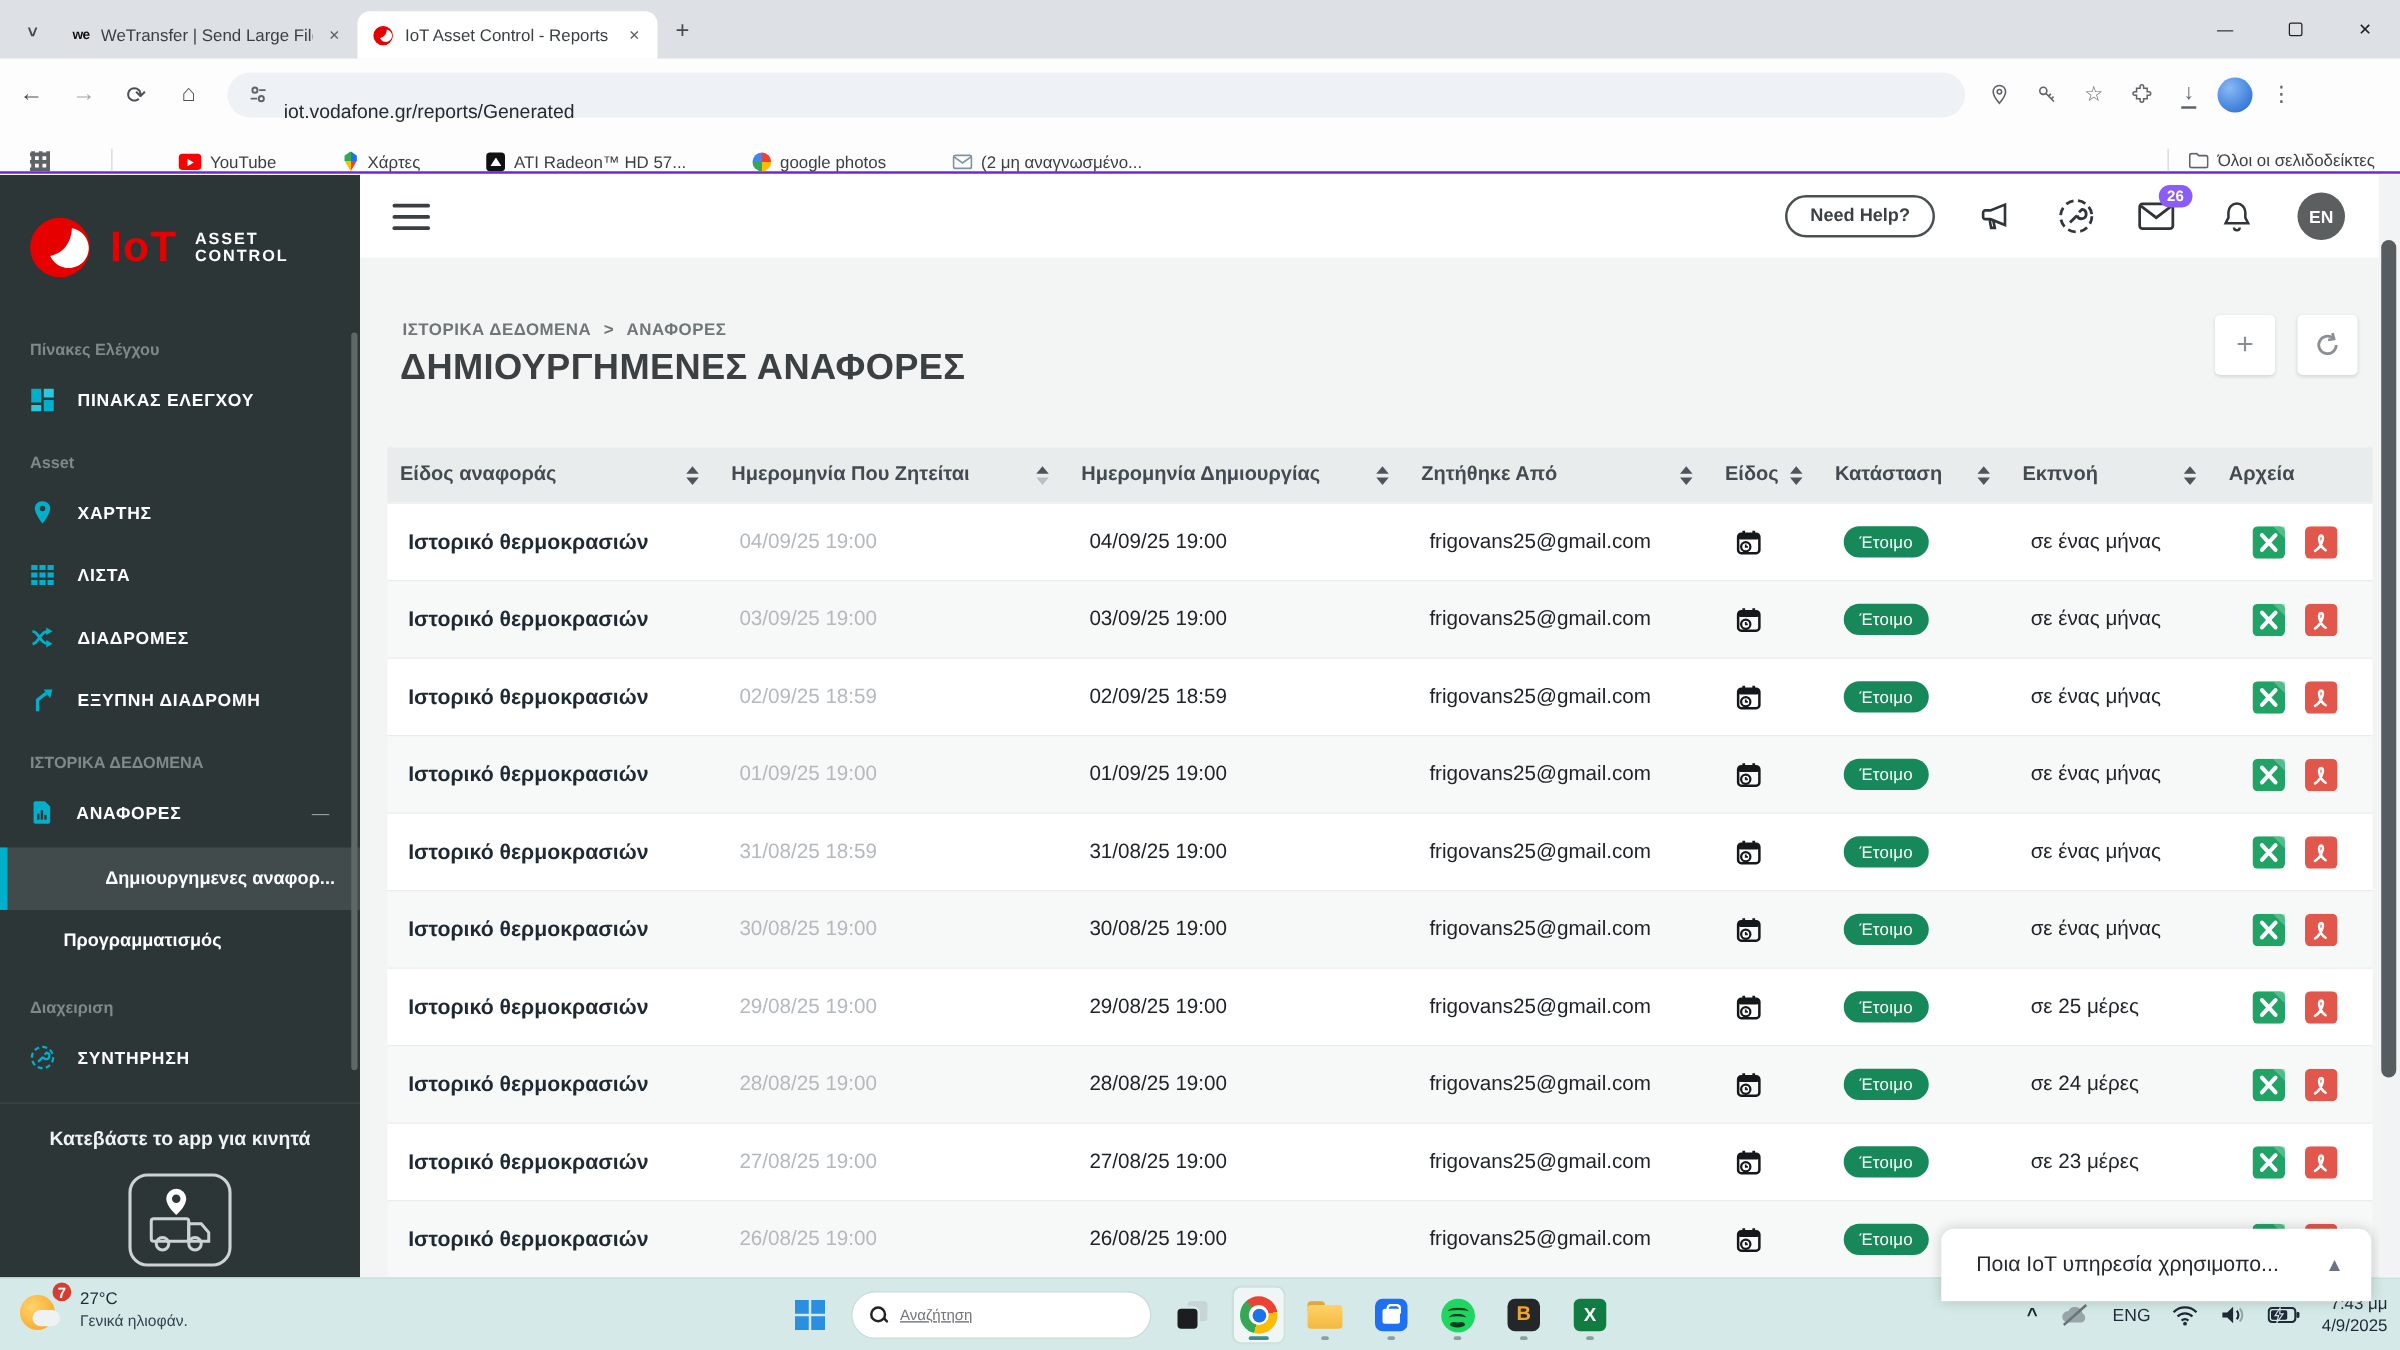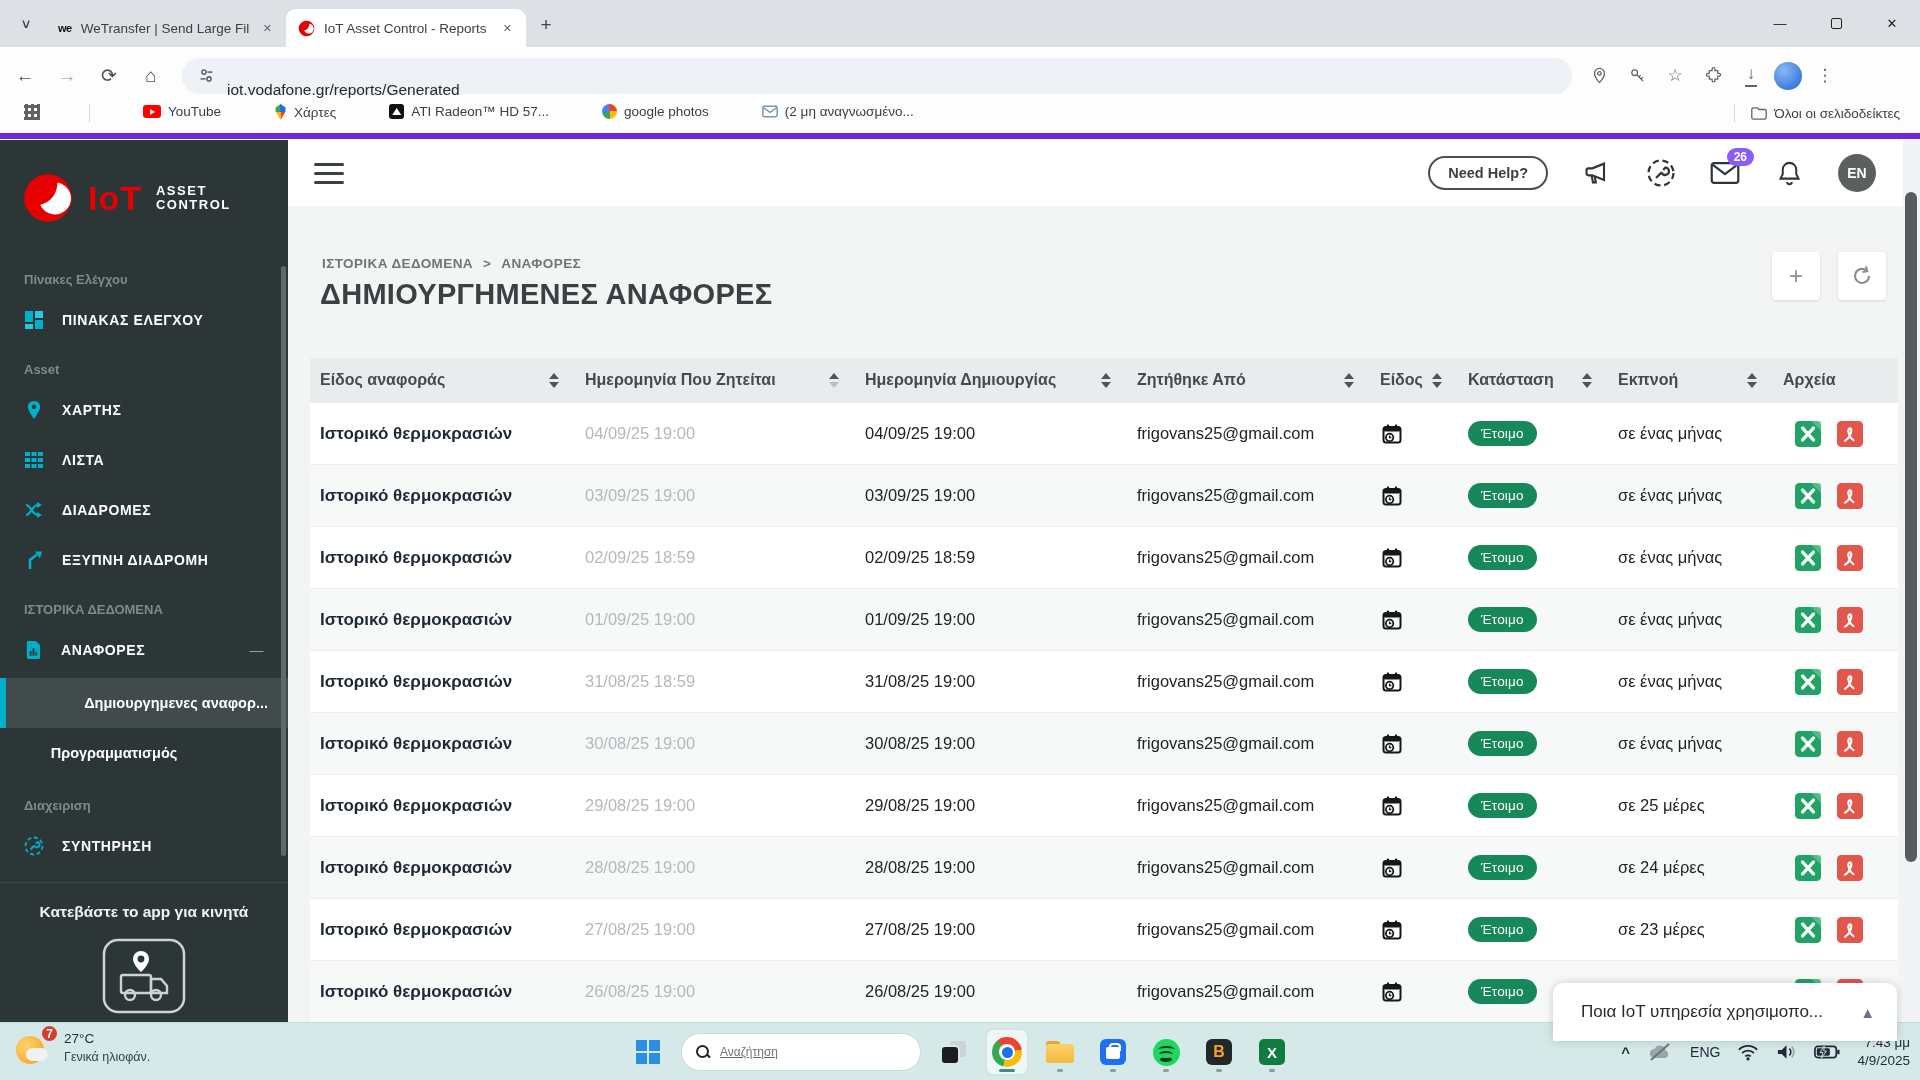--- a/index.html
+++ b/index.html
@@ -20,21 +20,21 @@
   .wc { width:56px; height:100%; display:flex; align-items:center; justify-content:center; color:#202124; font-size:13px; }
   .wc .boxico { width:11px; height:11px; border:1.2px solid #202124; border-radius:2px; display:block; }
   .toolbar { position:absolute; top:47px; left:0; width:1920px; height:57px; background:#fdfdfe; display:flex; align-items:center; }
   .navico { width:34px; height:34px; display:flex; align-items:center; justify-content:center; font-size:19px; color:#4d5156; margin-left:8px; }
   .navico.dis { color:#a6abb0; }
   .omnibox { height:36px; flex:0 0 1390px; margin-left:14px; background:#eef1f5; border-radius:18px; display:flex; align-items:center; padding:0 16px; gap:12px; }
   .url { font-size:15.5px; color:#27292b;margin-top:28px; }
   .tbicons { display:flex; align-items:center; gap:8px; margin-left:12px; }
   .tbico { width:30px; height:30px; display:flex; align-items:center; justify-content:center; color:#5f6368; font-size:17px; }
   .avatar-blue { width:28px; height:28px; border-radius:50%; background:radial-gradient(circle at 35% 30%, #8ab8f5, #1a66d0); }
-  .bookmarks { position:absolute; top:104px; left:0; width:1920px; height:35px; background:#fdfdfe; border-bottom:6px solid #6d28d9; display:flex; align-items:flex-start;gap:31px; }
+  .bookmarks { position:absolute; top:104px; left:0; width:1920px; height:35px; background:#fdfdfe; border-bottom:2px solid #6d28d9; display:flex; align-items:flex-end;gap:31px; }
   .bm { display:flex; align-items:center; gap:7px; margin-left:22px; font-size:13.5px; color:#3c4043; }
   .bm-sep { width:1px; height:18px; background:#d4d7da; margin-left:18px; }
   .apps-grid { width:16px; height:16px; margin-left:24px; background-image:linear-gradient(#5f6368 3px, transparent 3px), linear-gradient(90deg,#5f6368 3px, transparent 3px); background-size:6px 6px; background-position:1px 1px; }
   .ic-yt { width:18px; height:13px; background:#f00; border-radius:3px; position:relative; }
   .ic-yt::after { content:""; position:absolute; left:7px; top:3.5px; border-left:5px solid #fff; border-top:3px solid transparent; border-bottom:3px solid transparent; }
   .ic-pin { width:13px; height:16px; clip-path:polygon(50% 100%, 12% 48%, 12% 22%, 50% 0, 88% 22%, 88% 48%); background:conic-gradient(#1a73e8 0 25%, #ea4335 0 50%, #fbbc05 0 75%, #34a853 0); }
   .ic-ati { width:15px; height:15px; background:#111; border-radius:3px; position:relative; }
   .ic-ati::after { content:""; position:absolute; left:3px; top:4px; width:9px; height:7px; background:#fff; clip-path:polygon(0 100%, 50% 0, 100% 100%); }
   .ic-photos { width:15px; height:15px; border-radius:50%; background:conic-gradient(#ea4335 0 25%, #fbbc05 0 50%, #34a853 0 75%, #4285f4 0); }
   .bm-right { margin-left:auto; display:flex; align-items:center; margin-right:20px; }
@@ -70,21 +70,21 @@
 
   
   .breadcrumb { position:absolute; top:116px; left:322px; font-size:13.5px; font-weight:700; color:#6f7678; letter-spacing:0.4px; display:flex; gap:10px; }
   .page-title { position:absolute; top:138px; left:320px; font-size:29px; font-weight:800; color:#3b4043; letter-spacing:0.3px; }
   .topbtns { position:absolute; top:112px; right:34px; display:flex; gap:18px; }
   .sqbtn { width:48px; height:48px; background:#fff; border-radius:4px; box-shadow:0 1px 3px rgba(0,0,0,.12); display:flex; align-items:center; justify-content:center; color:#8a8f93; font-size:24px; }
 
   
   .table { position:absolute; top:218px; left:310px; width:1588px; }
   .thead { display:flex; align-items:center; height:44px; background:#e9ecec; color:#434a52; font-size:16px; font-weight:700; }
-  .trow { display:flex; align-items:center; height:62px; background:#fff; border-top:1px solid #ececec; font-size:16.5px; color:#202428; }
+  .trow { display:flex; align-items:center; height:62px; background:#fff; border-top:1px solid #ececec; font-size:16.5px; color:#202428;justify-content:center; }
   .trow.alt { background:#f7f8f8; }
   .c, .hc { padding-left:10px; display:flex; align-items:center; }
   .hc { justify-content:space-between; padding-right:16px; }
   .w1{width:265px}.w2{width:280px}.w3{width:272px}.w4{width:243px}.w5{width:88px}.w6{width:150px}.w7{width:165px}.w8{width:112px}
   .sort{display:inline-flex;flex-direction:column;gap:3px}
   .sort i{width:0;height:0;border-left:5px solid transparent;border-right:5px solid transparent}
   .sort .up{border-bottom:6px solid #4d545c}
   .sort .dn{border-top:6px solid #4d545c}
   .sort.desc .dn{border-top-color:#b9bfc4}
   .c-type{font-weight:700;color:#1f2933;font-size:17px}

